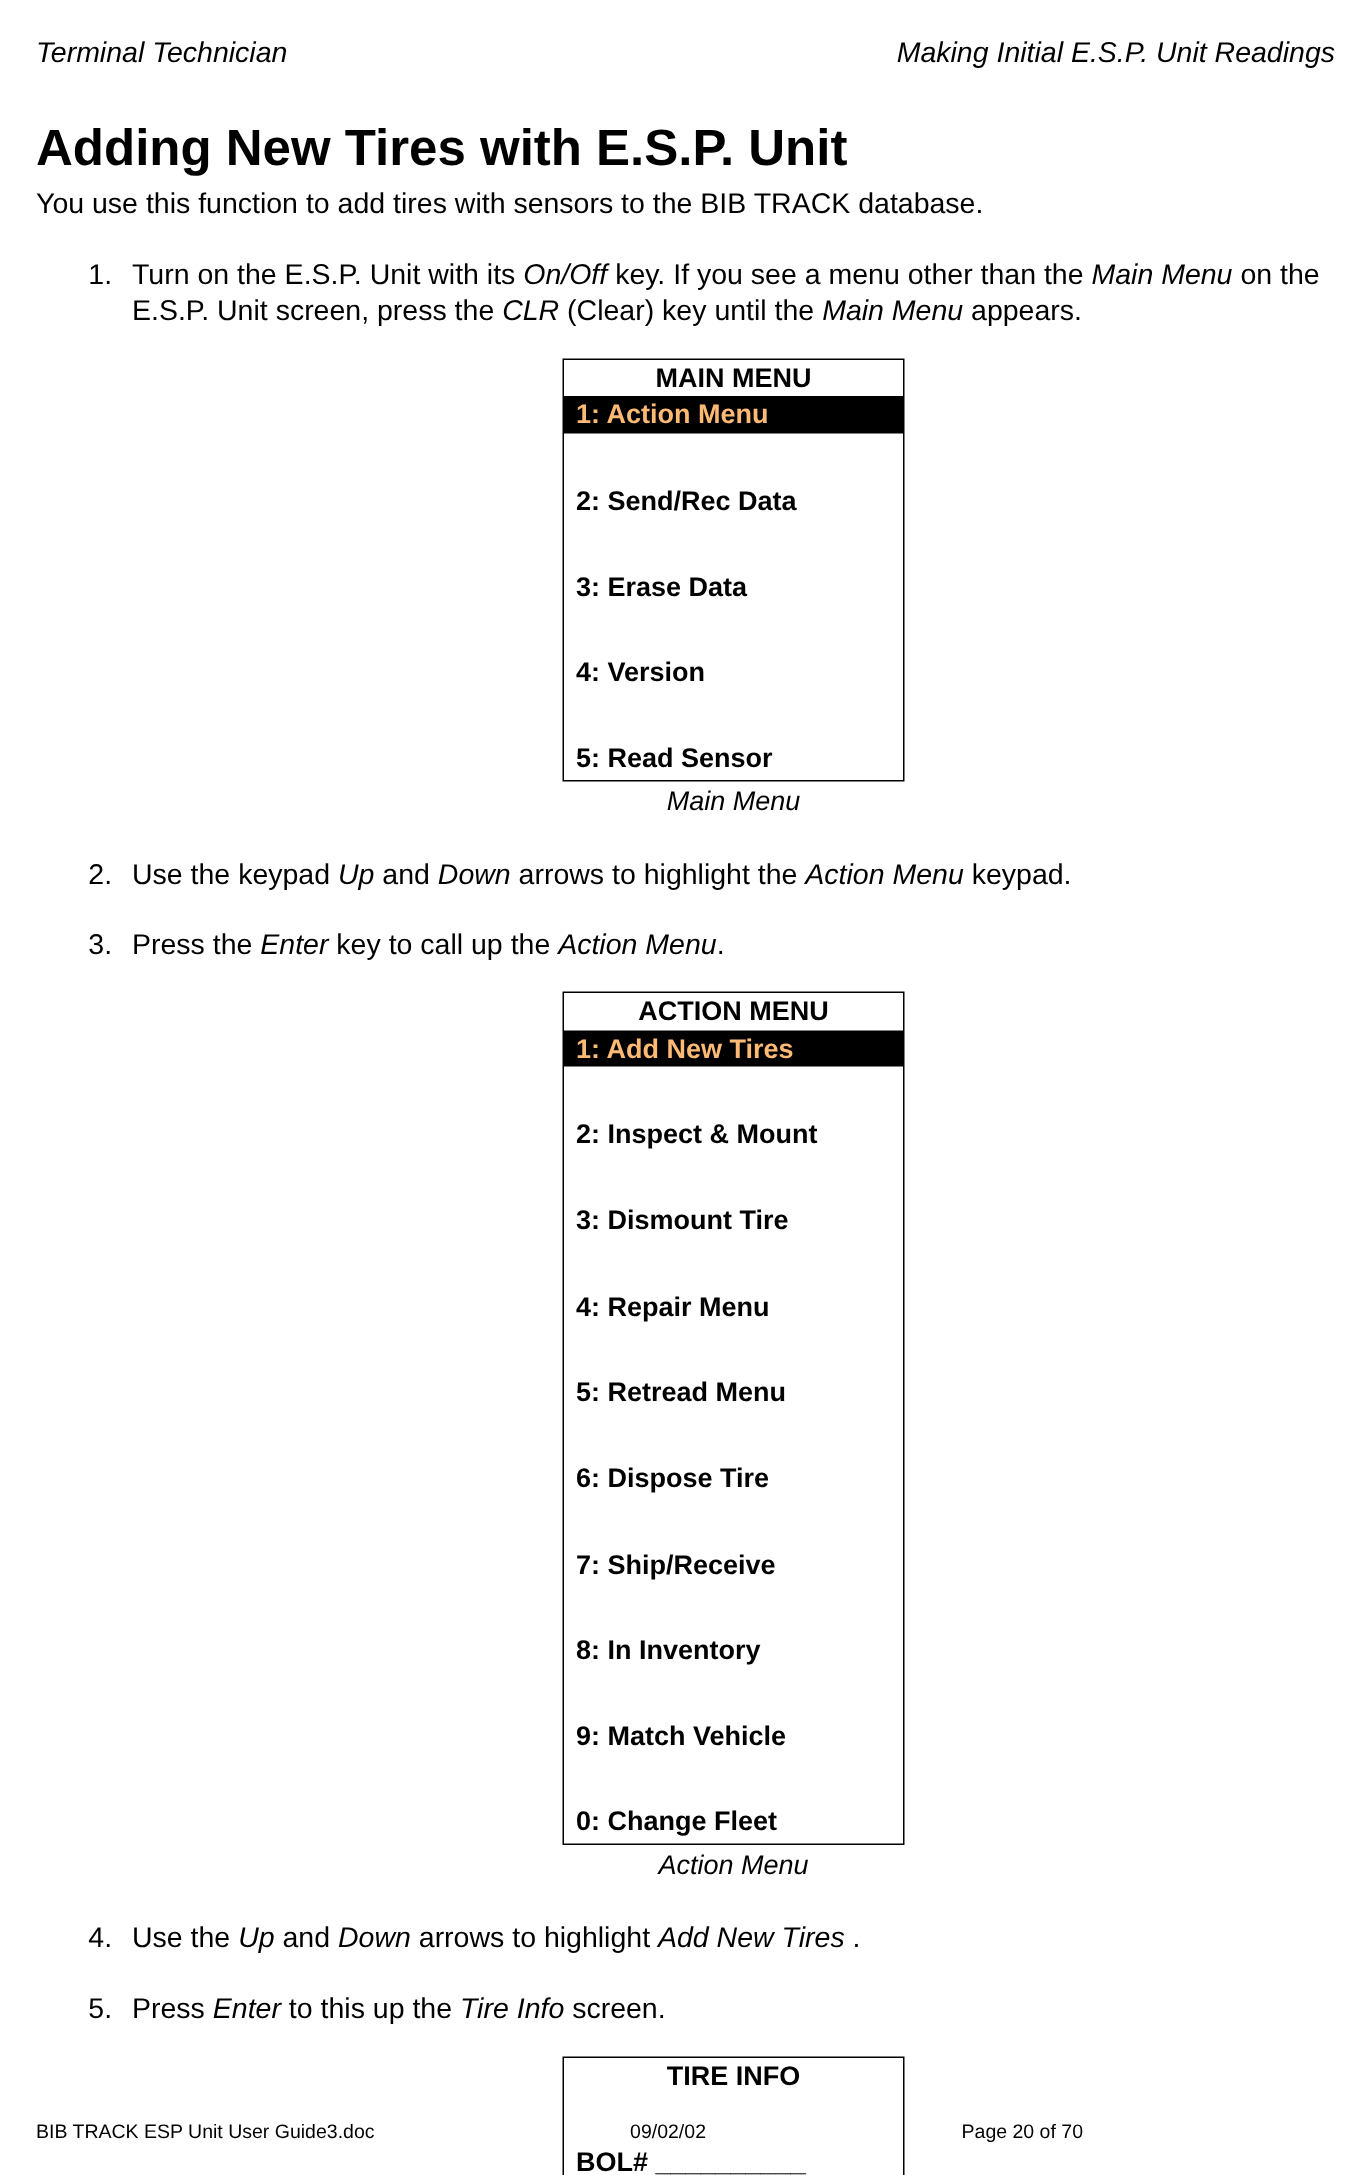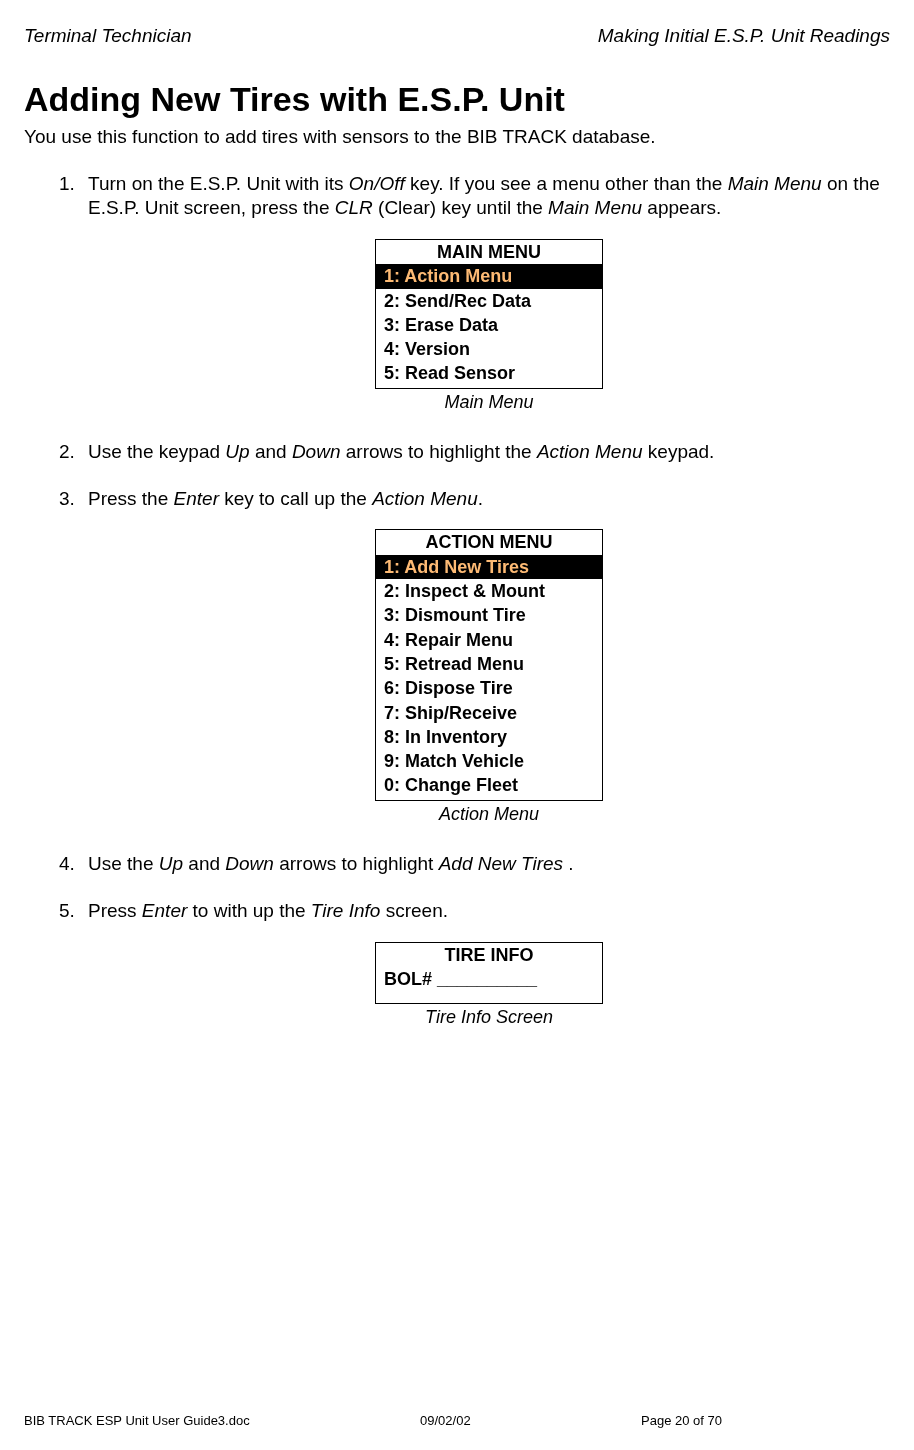--- a/index.html
+++ b/index.html
@@ -46,20 +46,21 @@
       line-height: 1.35;
       padding-bottom: 2px;
     }
     .menu-title {
       text-align: center;
       font-weight: bold;
     }
     .menu-item {
       padding: 0 8px;
       white-space: pre;
+      margin-top: 33px;
     }
     .highlighted {
       background: #000;
       color: #fdba74;
       padding: 0 8px;
       white-space: pre;
     }
     .caption {
       text-align: center;
       font-style: italic;
@@ -137,21 +138,21 @@
       <div class="menu-item">0: Change Fleet</div>
     </div>
     <div class="caption">Action Menu</div>
   </li>
 
   <li>
     <span>Use the </span><span class="inline-italic">Up</span><span> and </span><span class="inline-italic">Down</span><span> arrows to highlight </span><span class="inline-italic">Add New Tires</span><span> .</span>
   </li>
 
   <li>
-    <span>Press </span><span class="inline-italic">Enter</span><span> to with up the </span><span class="inline-italic">Tire Info</span><span> screen.</span>
+    <span>Press </span><span class="inline-italic">Enter</span><span> to this up the </span><span class="inline-italic">Tire Info</span><span> screen.</span>
 
     <div style="height:18px"></div>
     <div class="tire-box">
       <div class="menu-title">TIRE INFO</div>
       <div class="menu-item">BOL# __________</div>
     </div>
     <div class="caption">Tire Info Screen</div>
   </li>
 </ol>
 

